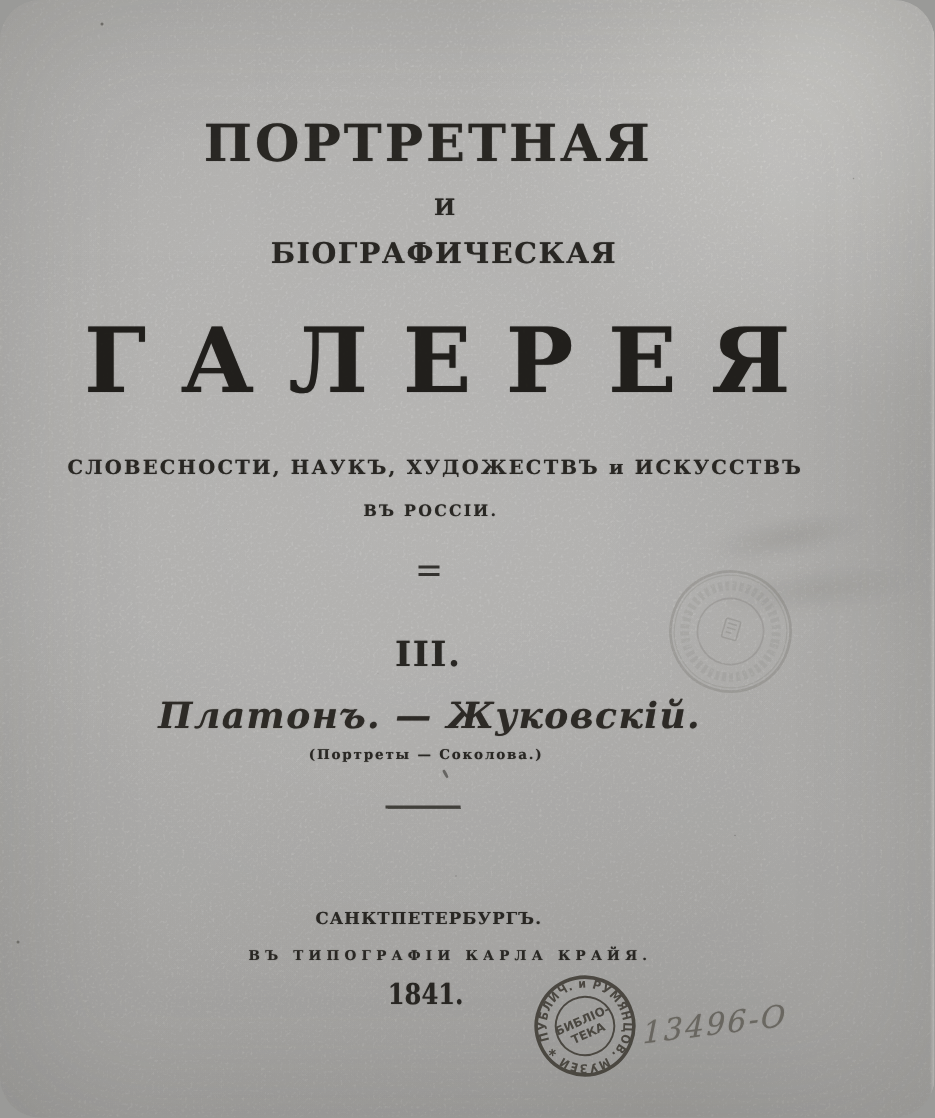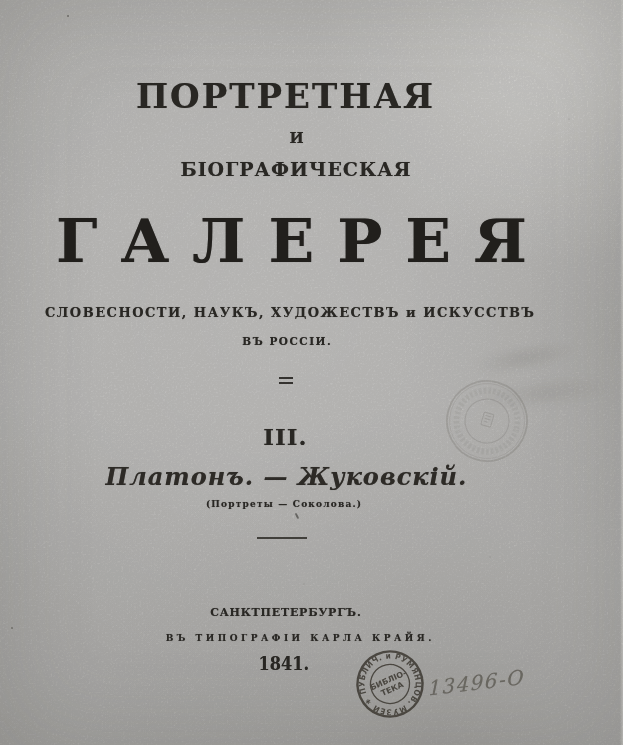--- a/index.html
+++ b/index.html
@@ -8,20 +8,21 @@
     position:relative;width:623px;height:745px;overflow:hidden;
     background:
       radial-gradient(circle at 88% 4%, rgba(240,239,235,.55), rgba(240,239,235,0) 26%),
       radial-gradient(circle at 0% 0%, rgba(90,88,82,.07), rgba(90,88,82,0) 22%),
       radial-gradient(circle at 100% 45%, rgba(88,86,80,.10), rgba(88,86,80,0) 30%),
       radial-gradient(circle at 2% 98%, rgba(88,86,80,.10), rgba(88,86,80,0) 35%),
       radial-gradient(circle at 70% 100%, rgba(80,78,72,.12), rgba(80,78,72,0) 40%),
       radial-gradient(circle at 45% 42%, rgba(255,255,255,.10), rgba(255,255,255,0) 70%),
       linear-gradient(180deg,#cccbc9 0%,#c9c8c6 55%,#c1c0be 100%);
     font-family:"DejaVu Serif","Liberation Serif",serif;
+    border-radius:27px;
   }
   .line{
     position:absolute;left:0;right:0;text-align:center;
     color:#2f2d29;font-weight:bold;white-space:nowrap;
     text-shadow:0 0 .7px rgba(47,45,41,.55);
   }
   .t-main     {top:76px;  font-size:34px; letter-spacing:2px; padding-left:2px; transform:translateX(-27px);}
   .t-and      {top:129px; font-size:15px; transform:translateX(-15px);}
   .t-bio      {top:158px; font-size:19px; letter-spacing:1px; padding-left:1px; transform:translateX(-16px);}
   .t-gal      {top:206px; font-size:60px; letter-spacing:23px; padding-left:23px; transform:translateX(-20px); color:#262420;}

